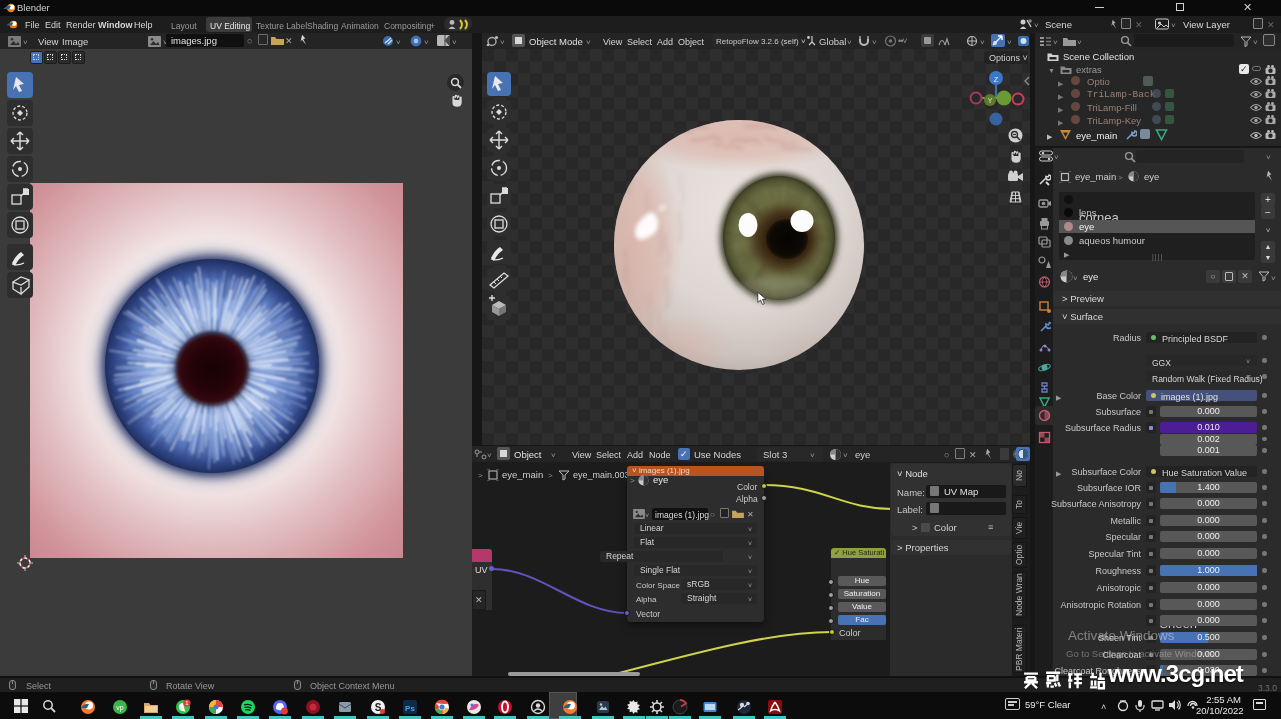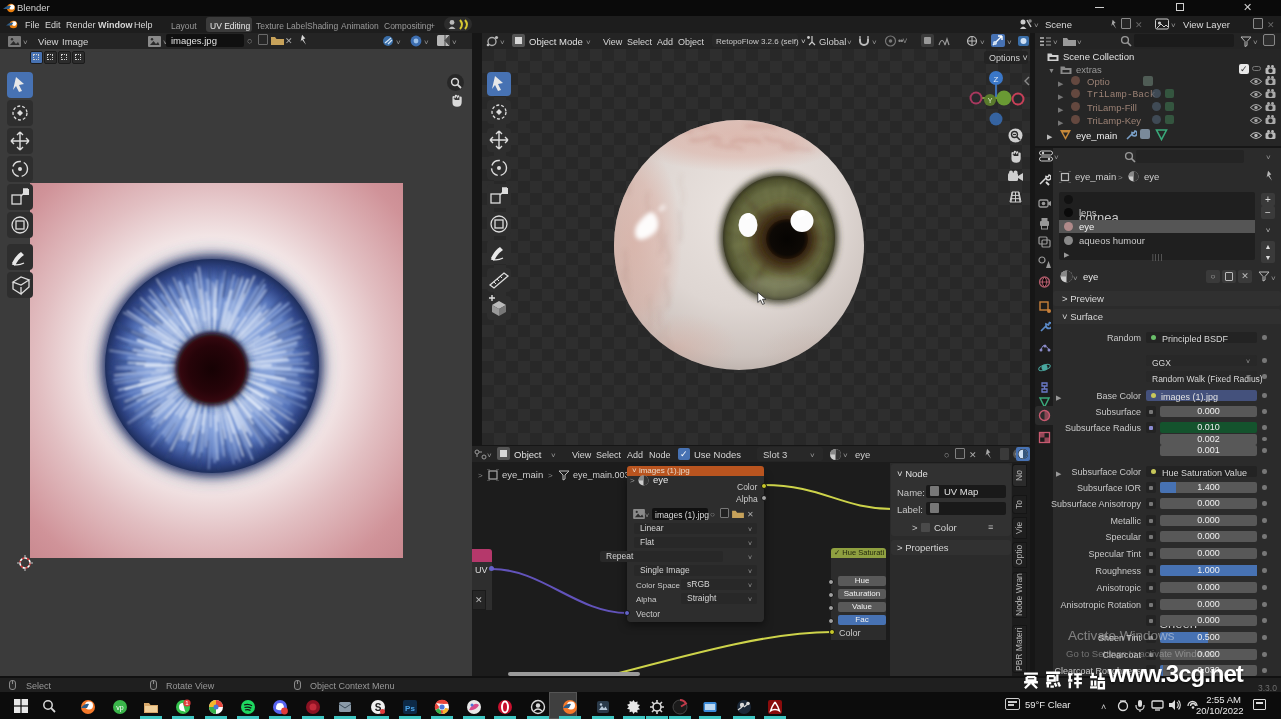--- a/index.html
+++ b/index.html
@@ -958,21 +958,21 @@
 <svg class="abs" style="left:732px;top:509px" width="12" height="10" viewBox="0 0 13 11">
     <path d="M0 2 h4 l1.5 2 H13 v6 H0 Z" fill="#c7a25a"></path>
   </svg>
 <div class="t" style="position:absolute;left:747px;top:509px;font-size:8px;color:#aaa;">✕</div>
 <div class="drop" style="position:absolute;left:634px;top:523px;width:123px;height:11px;">Linear</div>
 <div class="t" style="position:absolute;left:748px;top:524px;font-size:7px;color:#999;">˅</div>
 <div class="drop" style="position:absolute;left:634px;top:537px;width:123px;height:11px;">Flat</div>
 <div class="t" style="position:absolute;left:748px;top:538px;font-size:7px;color:#999;">˅</div>
 <div class="drop" style="position:absolute;left:600px;top:551px;width:123px;height:11px;">Repeat</div>
 <div class="t" style="position:absolute;left:748px;top:552px;font-size:7px;color:#999;">˅</div>
-<div class="drop" style="position:absolute;left:634px;top:565px;width:123px;height:11px;">Single Image</div>
+<div class="drop" style="position:absolute;left:634px;top:565px;width:123px;height:11px;">Single Flat</div>
 <div class="t" style="position:absolute;left:748px;top:566px;font-size:7px;color:#999;">˅</div>
 <div class="t" style="position:absolute;left:636px;top:580px;font-size:8px;color:#ccc;">Color Space</div>
 <div class="drop" style="position:absolute;left:681px;top:579px;width:76px;height:11px;">sRGB</div>
 <div class="t" style="position:absolute;left:748px;top:580px;font-size:7px;color:#999;">˅</div>
 <div class="t" style="position:absolute;left:636px;top:594px;font-size:8px;color:#ccc;">Alpha</div>
 <div class="drop" style="position:absolute;left:681px;top:593px;width:76px;height:11px;">Straight</div>
 <div class="t" style="position:absolute;left:748px;top:594px;font-size:7px;color:#999;">˅</div>
 <div style="position:absolute;left:624px;top:610px;width:6px;height:6px;border-radius:50%;background:#6363c7;border:1px solid #111;"></div>
 <div class="t" style="position:absolute;left:636px;top:608px;font-size:8.5px;color:#ccc;">Vector</div>
 <div style="position:absolute;left:831px;top:558px;width:55px;height:82px;background:#2e2e2eee;"></div>
@@ -1252,21 +1252,21 @@
 <div style="position:absolute;left:1225px;top:272px;width:8px;height:9px;border:1px solid #bbb;border-radius:1px;"></div>
 <div style="position:absolute;left:1238px;top:270px;width:14px;height:13px;background:#3a3a3a;border-radius:2px;color:#bbb;font-size:9px;text-align:center;line-height:13px;">✕</div>
 <svg class="abs" style="left:1258px;top:271px" width="12" height="11" viewBox="0 0 12 11">
     <path d="M1 1 h10 l-4 4.5 v3.5 l-2 1 v-4.5 Z" fill="none" stroke="#bbb"></path>
   </svg>
 <div class="t" style="position:absolute;left:1271px;top:273px;font-size:8px;color:#999;">˅</div>
 <div style="position:absolute;left:1053px;top:291px;width:228px;height:15px;background:#303030;border-radius:2px;"></div>
 <div class="t" style="position:absolute;left:1062px;top:293px;font-size:9.5px;color:#d8d8d8;">&gt;  Preview</div>
 <div style="position:absolute;left:1053px;top:309px;width:228px;height:15px;background:#303030;border-radius:2px 2px 0 0;"></div>
 <div class="t" style="position:absolute;left:1062px;top:311px;font-size:9.5px;color:#d8d8d8;">˅  Surface</div>
-<div style="position:absolute;left:1035px;top:333px;width:106px;height:11px;color:#c9c9c9;font-size:9px;text-align:right;">Random</div>
+<div style="position:absolute;left:1035px;top:333px;width:106px;height:11px;color:#c9c9c9;font-size:9px;text-align:right;">Radius</div>
 <div style="position:absolute;left:1146px;top:332px;width:111px;height:11px;background:#232323;border-radius:2px;"></div>
 <div style="position:absolute;left:1151px;top:335px;width:5px;height:5px;border-radius:50%;background:#6abf6a;"></div>
 <div class="t" style="position:absolute;left:1162px;top:333px;font-size:9px;color:#d8d8d8;">Principled BSDF</div>
 <div style="position:absolute;left:1262px;top:335px;width:4.5px;height:4.5px;border-radius:50%;background:#777;"></div>
 <div style="position:absolute;left:1035px;top:356px;width:106px;height:11px;color:#c9c9c9;font-size:9px;text-align:right;"></div>
 <div style="position:absolute;left:1146px;top:355px;width:111px;height:11px;background:#282828;border-radius:2px;"></div>
 <div class="t" style="position:absolute;left:1152px;top:356.5px;font-size:8.5px;color:#d8d8d8;">GGX</div>
 <div class="t" style="position:absolute;left:1246px;top:356px;font-size:7px;color:#999;">˅</div>
 <div style="position:absolute;left:1262px;top:358px;width:4.5px;height:4.5px;border-radius:50%;background:#777;"></div>
 <div style="position:absolute;left:1035px;top:372px;width:106px;height:11px;color:#c9c9c9;font-size:9px;text-align:right;"></div>
@@ -1282,21 +1282,21 @@
 <div style="position:absolute;left:1262px;top:393px;width:4.5px;height:4.5px;border-radius:50%;background:#777;"></div>
 <div style="position:absolute;left:1035px;top:407px;width:106px;height:11px;color:#c9c9c9;font-size:9px;text-align:right;">Subsurface</div>
 <div style="position:absolute;left:1146px;top:406px;width:10px;height:11px;background:#232323;border-radius:2px;"></div>
 <div style="position:absolute;left:1149px;top:409.5px;width:4px;height:4px;background:#777;border-radius:1px;"></div>
 <div style="position:absolute;left:1160px;top:406px;width:97px;height:11px;background:#585858;border-radius:2px;overflow:hidden;"></div>
 <div style="position:absolute;left:1160px;top:406px;width:97px;height:11px;color:#f0f0f0;font-size:9px;text-align:center;line-height:11px;">0.000</div>
 <div style="position:absolute;left:1262px;top:409px;width:4.5px;height:4.5px;border-radius:50%;background:#777;"></div>
 <div style="position:absolute;left:1035px;top:423px;width:106px;height:11px;color:#c9c9c9;font-size:9px;text-align:right;">Subsurface Radius</div>
 <div style="position:absolute;left:1146px;top:422px;width:10px;height:11px;background:#232323;border-radius:2px;"></div>
 <div style="position:absolute;left:1149px;top:425.5px;width:4px;height:4px;background:#8a8ad0;border-radius:1px;"></div>
-<div style="position:absolute;left:1160px;top:422.0px;width:97px;height:11px;background:#14532d;border-radius:2px;color:#f0f0f0;font-size:9px;text-align:center;line-height:11px;">0.010</div>
+<div style="position:absolute;left:1160px;top:422.0px;width:97px;height:11px;background:#4c1d95;border-radius:2px;color:#f0f0f0;font-size:9px;text-align:center;line-height:11px;">0.010</div>
 <div style="position:absolute;left:1262px;top:425.0px;width:4.5px;height:4.5px;border-radius:50%;background:#777;"></div>
 <div style="position:absolute;left:1160px;top:433.5px;width:97px;height:11px;background:#585858;border-radius:2px;color:#f0f0f0;font-size:9px;text-align:center;line-height:11px;">0.002</div>
 <div style="position:absolute;left:1262px;top:436.5px;width:4.5px;height:4.5px;border-radius:50%;background:#777;"></div>
 <div style="position:absolute;left:1160px;top:445.0px;width:97px;height:11px;background:#585858;border-radius:2px;color:#f0f0f0;font-size:9px;text-align:center;line-height:11px;">0.001</div>
 <div style="position:absolute;left:1262px;top:448.0px;width:4.5px;height:4.5px;border-radius:50%;background:#777;"></div>
 <div class="t" style="position:absolute;left:1056px;top:468px;font-size:7px;color:#999;">▶</div>
 <div style="position:absolute;left:1035px;top:467px;width:106px;height:11px;color:#c9c9c9;font-size:9px;text-align:right;">Subsurface Color</div>
 <div style="position:absolute;left:1146px;top:466px;width:111px;height:11px;background:#232323;border-radius:2px;"></div>
 <div style="position:absolute;left:1151px;top:469px;width:5px;height:5px;border-radius:50%;background:#c8c85a;"></div>
 <div class="t" style="position:absolute;left:1162px;top:467px;font-size:9px;color:#d8d8d8;">Hue Saturation Value</div>

